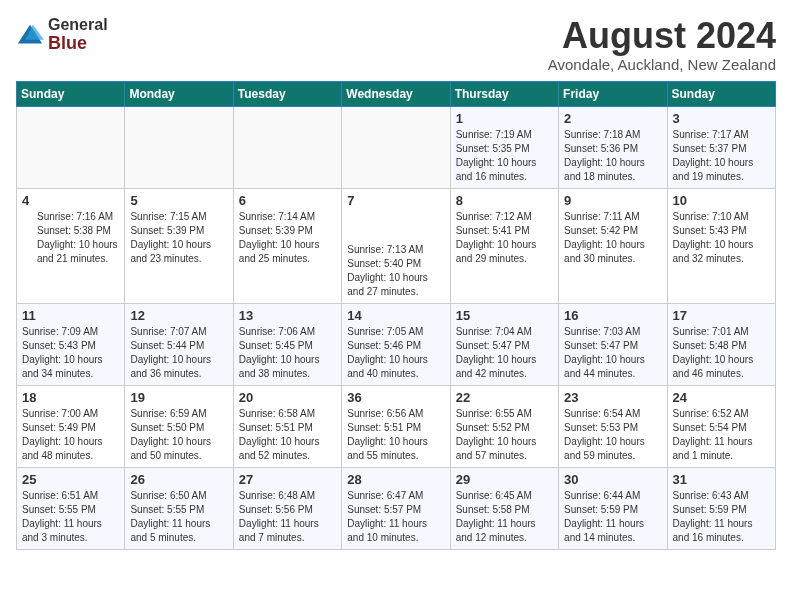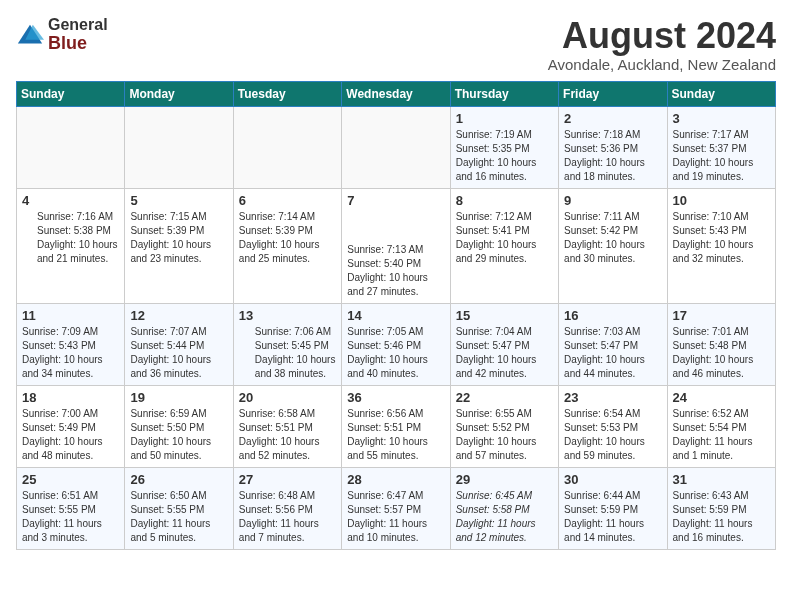--- a/index.html
+++ b/index.html
@@ -216,21 +216,21 @@
         </td>
         <td>
           <span class="day-number">12</span>
           <div class="day-info" style="white-space: pre-line;">Sunrise: 7:07 AM
 Sunset: 5:44 PM
 Daylight: 10 hours
 and 36 minutes.</div>
         </td>
         <td>
           <span class="day-number">13</span>
-          <div class="day-info" style="white-space: pre-line; margin-left: 16px;">Sunrise: 7:06 AM
+          <div class="day-info" style="white-space: pre-line;">Sunrise: 7:06 AM
 Sunset: 5:45 PM
 Daylight: 10 hours
 and 38 minutes.</div>
         </td>
         <td>
           <span class="day-number">14</span>
           <div class="day-info" style="white-space: pre-line;">Sunrise: 7:05 AM
 Sunset: 5:46 PM
 Daylight: 10 hours
 and 40 minutes.</div>
@@ -332,21 +332,21 @@
         </td>
         <td>
           <span class="day-number">28</span>
           <div class="day-info" style="white-space: pre-line;">Sunrise: 6:47 AM
 Sunset: 5:57 PM
 Daylight: 11 hours
 and 10 minutes.</div>
         </td>
         <td>
           <span class="day-number">29</span>
-          <div class="day-info" style="white-space: pre-line; font-style: italic;">Sunrise: 6:45 AM
+          <div class="day-info" style="white-space: pre-line;">Sunrise: 6:45 AM
 Sunset: 5:58 PM
 Daylight: 11 hours
 and 12 minutes.</div>
         </td>
         <td>
           <span class="day-number">30</span>
           <div class="day-info" style="white-space: pre-line;">Sunrise: 6:44 AM
 Sunset: 5:59 PM
 Daylight: 11 hours
 and 14 minutes.</div>

